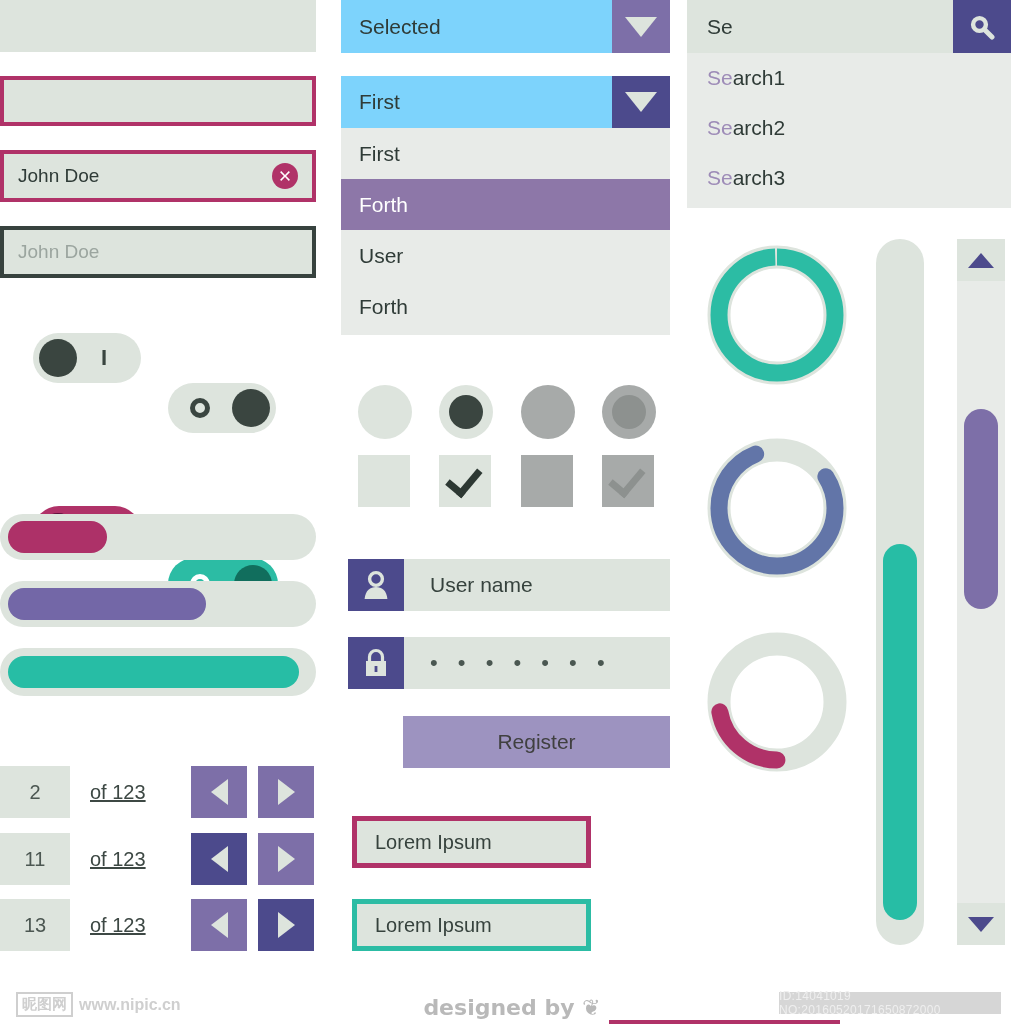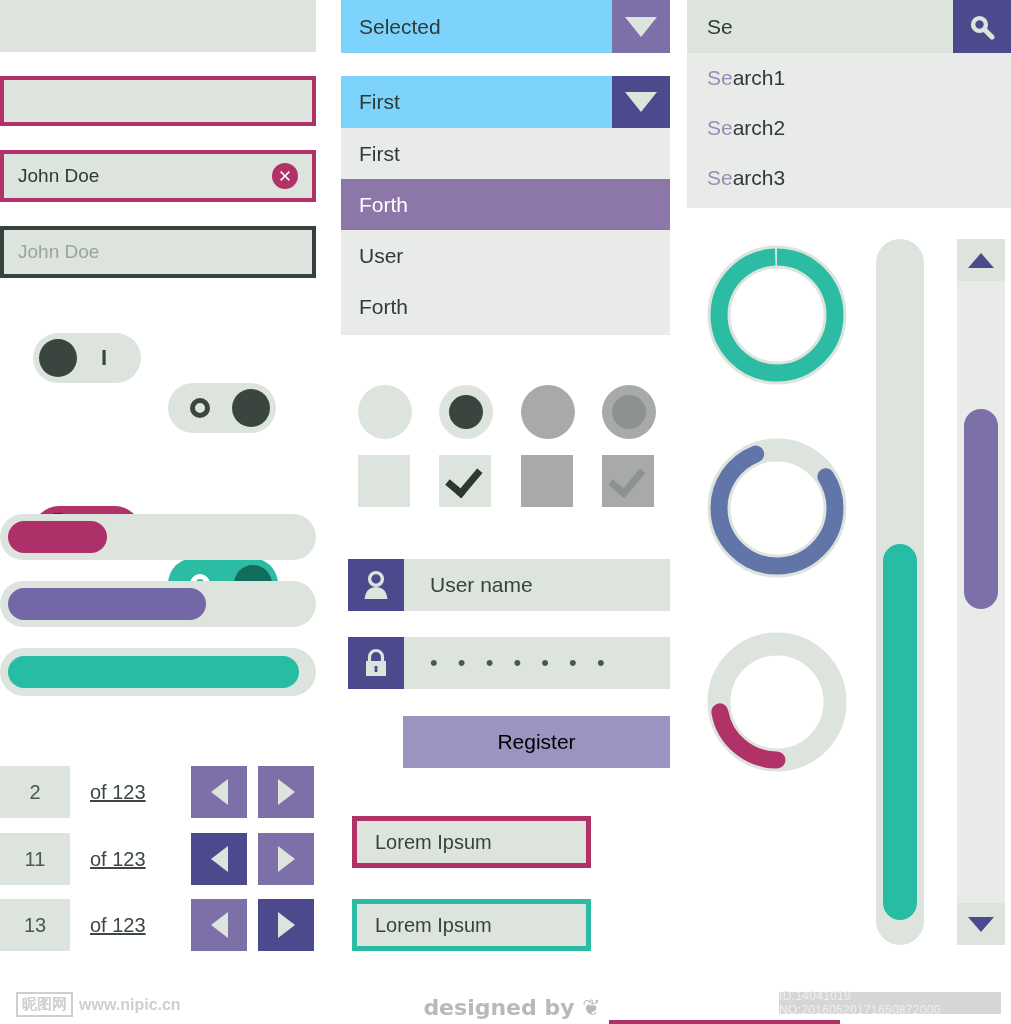--- a/index.html
+++ b/index.html
@@ -131,21 +131,21 @@
     display: flex; align-items: center; justify-content: center;
   }
   .lf-field {
     flex: 1; background: #dde4dd;
     display: flex; align-items: center;
     padding-left: 26px; font-size: 21px; color: #36423d;
     letter-spacing: 0;
   }
   .lf-field.pw { letter-spacing: 7px; font-size: 22px; color: #4a5751; }
   .btn-register {
-    background: #9d93c0; color: #000000;
+    background: #9d93c0; color: #404040;
     display: flex; align-items: center; justify-content: center;
     font-size: 21px;
   }
 
   
   .val-input {
     display: flex; align-items: center;
     padding: 5px;
   }
   .val-input > .inner {

